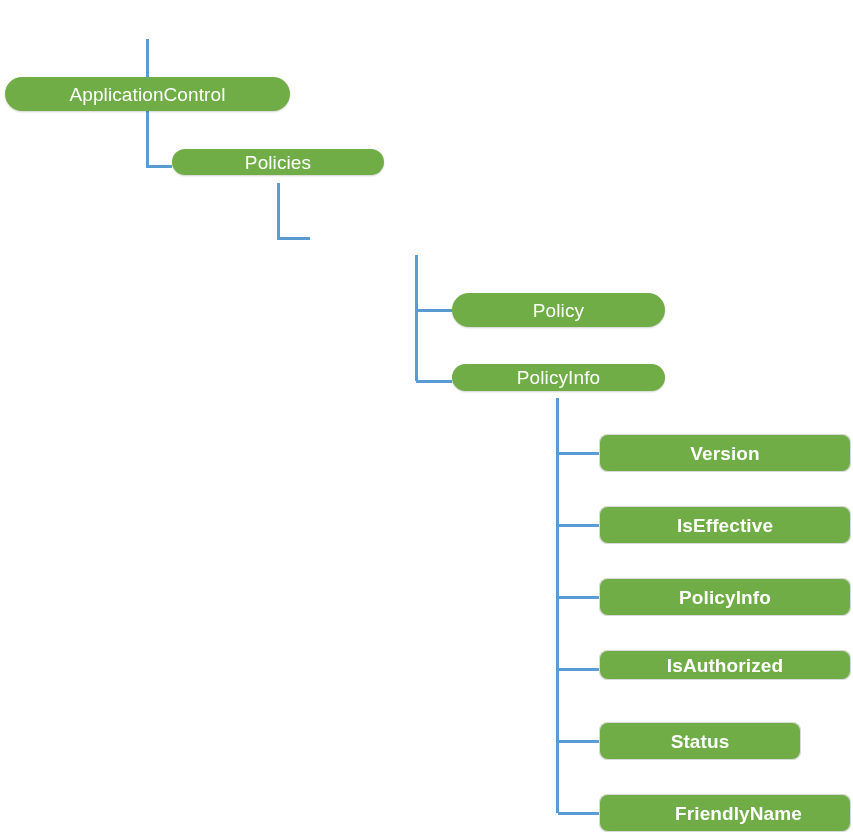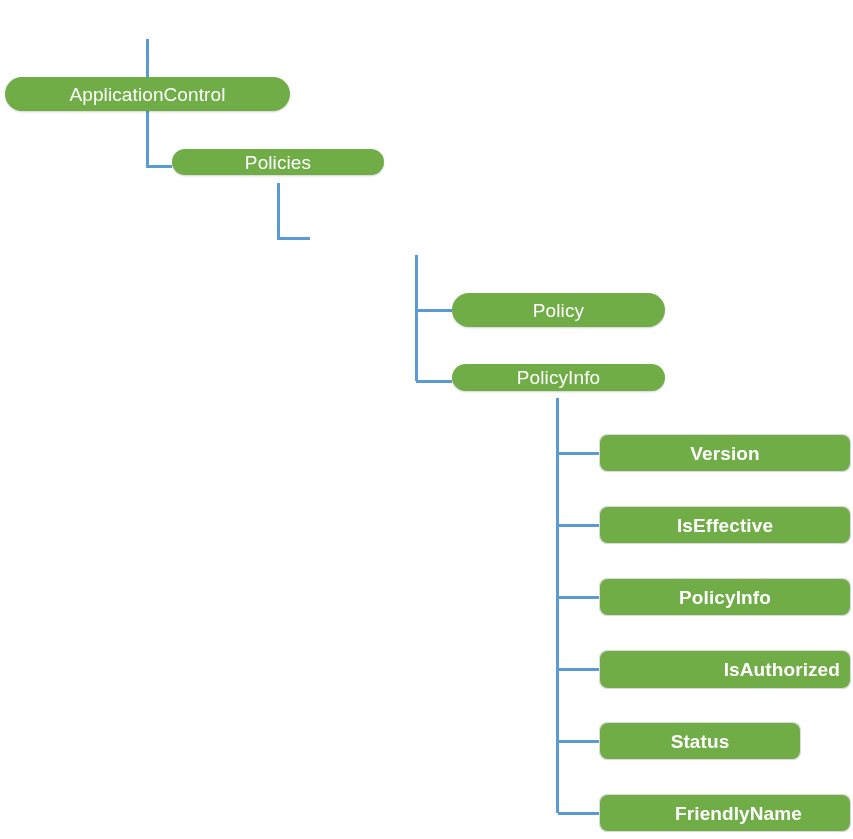--- a/index.html
+++ b/index.html
@@ -108,21 +108,21 @@
   </div>
 
   <div class="node rect" style="left:600px; top:507px; width:250px; height:36px;">
     <span class="node-label">IsEffective</span>
   </div>
 
   <div class="node rect" style="left:600px; top:579px; width:250px; height:36px;">
     <span class="node-label">PolicyInfo</span>
   </div>
 
-  <div class="node rect" style="left:600px; top:651px; width:250px; height:37px;justify-content:flex-end;">
+  <div class="node rect" style="left:600px; top:651px; width:250px; height:28px;">
     <span class="node-label">IsAuthorized</span>
   </div>
 
   <div class="node rect" style="left:600px; top:723px; width:200px; height:36px;">
     <span class="node-label">Status</span>
   </div>
 
   <div class="node rect" style="left:600px; top:795px; width:250px; height:36px;padding-left:27px;">
     <span class="node-label">FriendlyName</span>
   </div>

